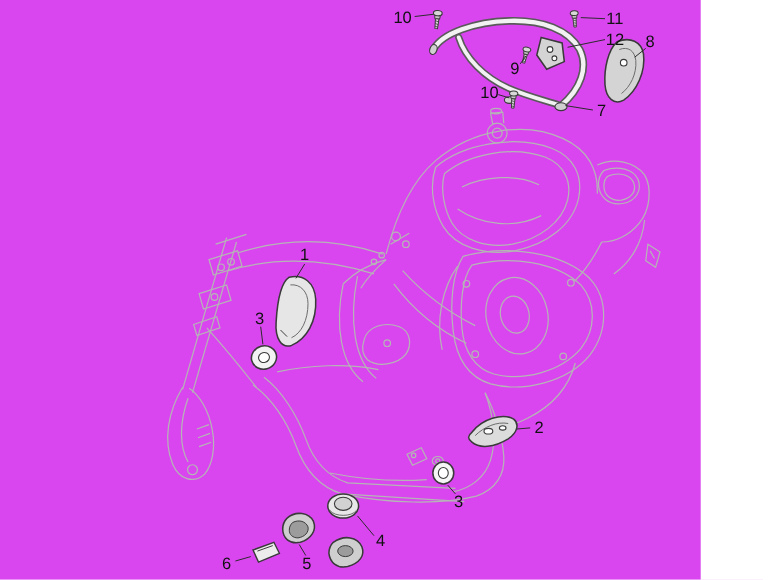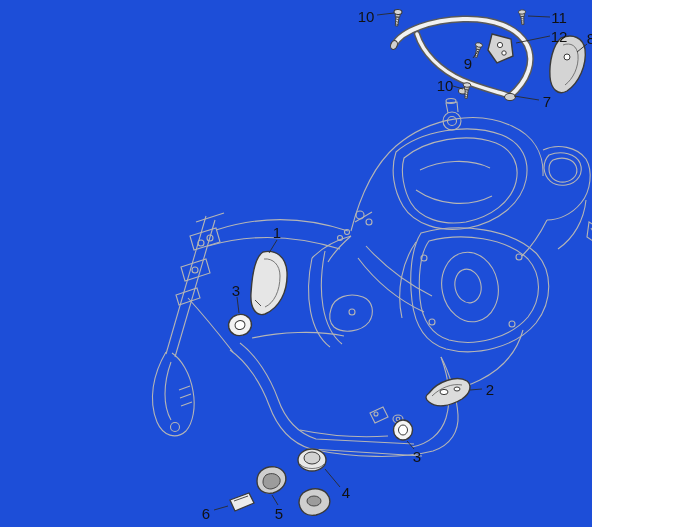--- a/index.html
+++ b/index.html
@@ -1,16 +1,16 @@
 <!DOCTYPE html>
 <html><head>
 <meta charset="utf-8">
 <style>
   html,body{margin:0;padding:0;background:#ffffff;}
-  #stage{position:relative;width:592px;height:527px;background:#1d4ed8;overflow:hidden;}
+  #stage{position:relative;width:637px;height:527px;background:#d946ef;overflow:hidden;}
   svg{display:block;}
   .callout{font-family:"Liberation Sans",sans-serif;font-size:15px;fill:#111111;}
   .lineart{stroke:#b5b5b5;fill:none;stroke-width:1.1;}
   .part{stroke:#3a3a3a;stroke-width:1.4;}
   .leader{stroke:#2a2a2a;stroke-width:0.9;}
 </style>
 </head>
 <body>
 
 <div id="stage">

